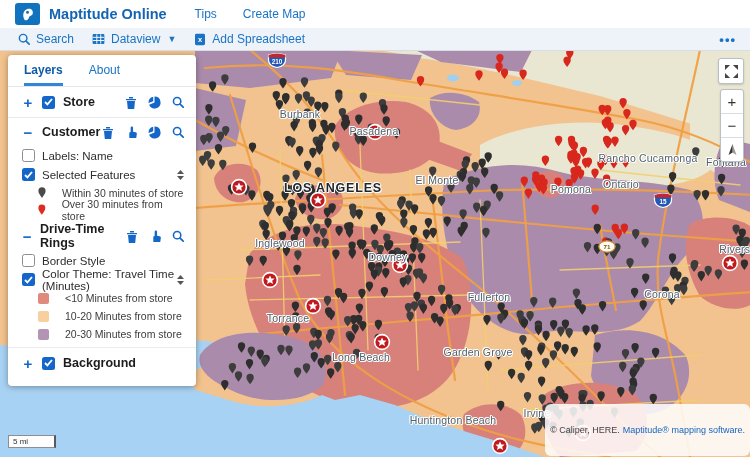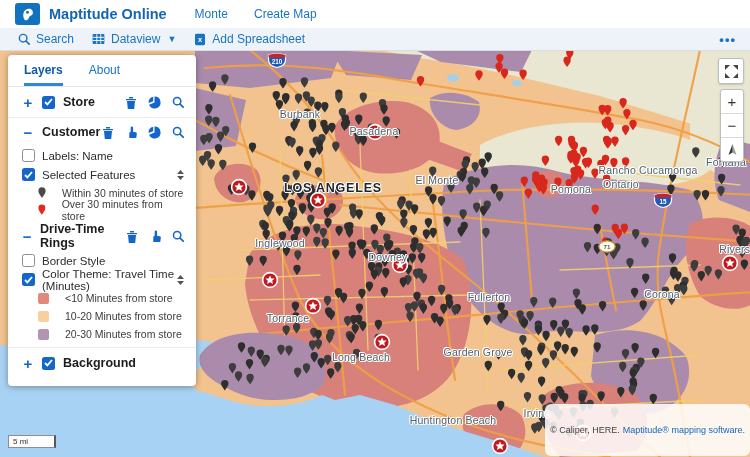--- a/index.html
+++ b/index.html
@@ -87,21 +87,21 @@
 <div class="app">
 
   <div class="hdr">
     <div class="logo">
       <svg width="15" height="15" viewBox="0 0 20 20">
           <path fill="#fff" d="M6,17 C3,12 4,5 9,3 C14,1 18,4 17,9 C16,12 13,11 12,14 C11,17 8,19 6,17 Z M8,7 a2,2 0 1 0 4,0 a2,2 0 1 0 -4,0 Z"></path>
         </svg>
     </div>
     <div class="brand">Maptitude Online</div>
     <div class="hnav">
-      <div class="hlink">Monte</div>
+      <div class="hlink">Tips</div>
       <div class="hlink">Create Map</div>
     </div>
   </div>
 
   <div class="tbar">
     <div class="titem">
       <svg width="12" height="12" viewBox="0 0 14 14">
           <circle cx="6" cy="6" r="4.4" fill="none" stroke="#1a73c4" stroke-width="1.7"></circle>
           <line x1="9.4" y1="9.4" x2="13" y2="13" stroke="#1a73c4" stroke-width="1.9" stroke-linecap="round"></line>
         </svg>
@@ -694,21 +694,21 @@
         <div class="star" style="left: 491px; top: 387px;"><svg width="18" height="18" viewBox="0 0 18 18">
             <circle cx="9" cy="9" r="7.4" fill="#c01a1f" stroke="#fff" stroke-width="1.6"></circle>
             <path fill="#fff" d="M9,4.4 L10.4,7.4 L13.6,7.6 L11.2,9.8 L12,13 L9,11.2 L6,13 L6.8,9.8 L4.4,7.6 L7.6,7.4 Z"></path>
           </svg></div>
       </div>
     <div id="labels-layer">
         <div class="city" style="left: 300px; top: 64px;">Burbank</div>
         <div class="city" style="left: 374px; top: 81px;">Pasadena</div>
         <div class="city major" style="left: 333px; top: 138px;">LOS ANGELES</div>
         <div class="city" style="left: 437px; top: 130px;">El Monte</div>
-        <div class="city" style="left: 648px; top: 108px; margin-top: 12px;">Rancho Cucamonga</div>
+        <div class="city" style="left: 648px; top: 108px;">Rancho Cucamonga</div>
         <div class="city" style="left: 726px; top: 112px;">Fontana</div>
         <div class="city" style="left: 571px; top: 139px;">Pomona</div>
         <div class="city" style="left: 621px; top: 134px;">Ontario</div>
         <div class="city" style="left: 742px; top: 199px;">Riverside</div>
         <div class="city" style="left: 280px; top: 193px;">Inglewood</div>
         <div class="city" style="left: 388px; top: 207px;">Downey</div>
         <div class="city" style="left: 288px; top: 268px;">Torrance</div>
         <div class="city" style="left: 489px; top: 247px;">Fullerton</div>
         <div class="city" style="left: 478px; top: 302px;">Garden Grove</div>
         <div class="city" style="left: 361px; top: 307px;">Long Beach</div>

